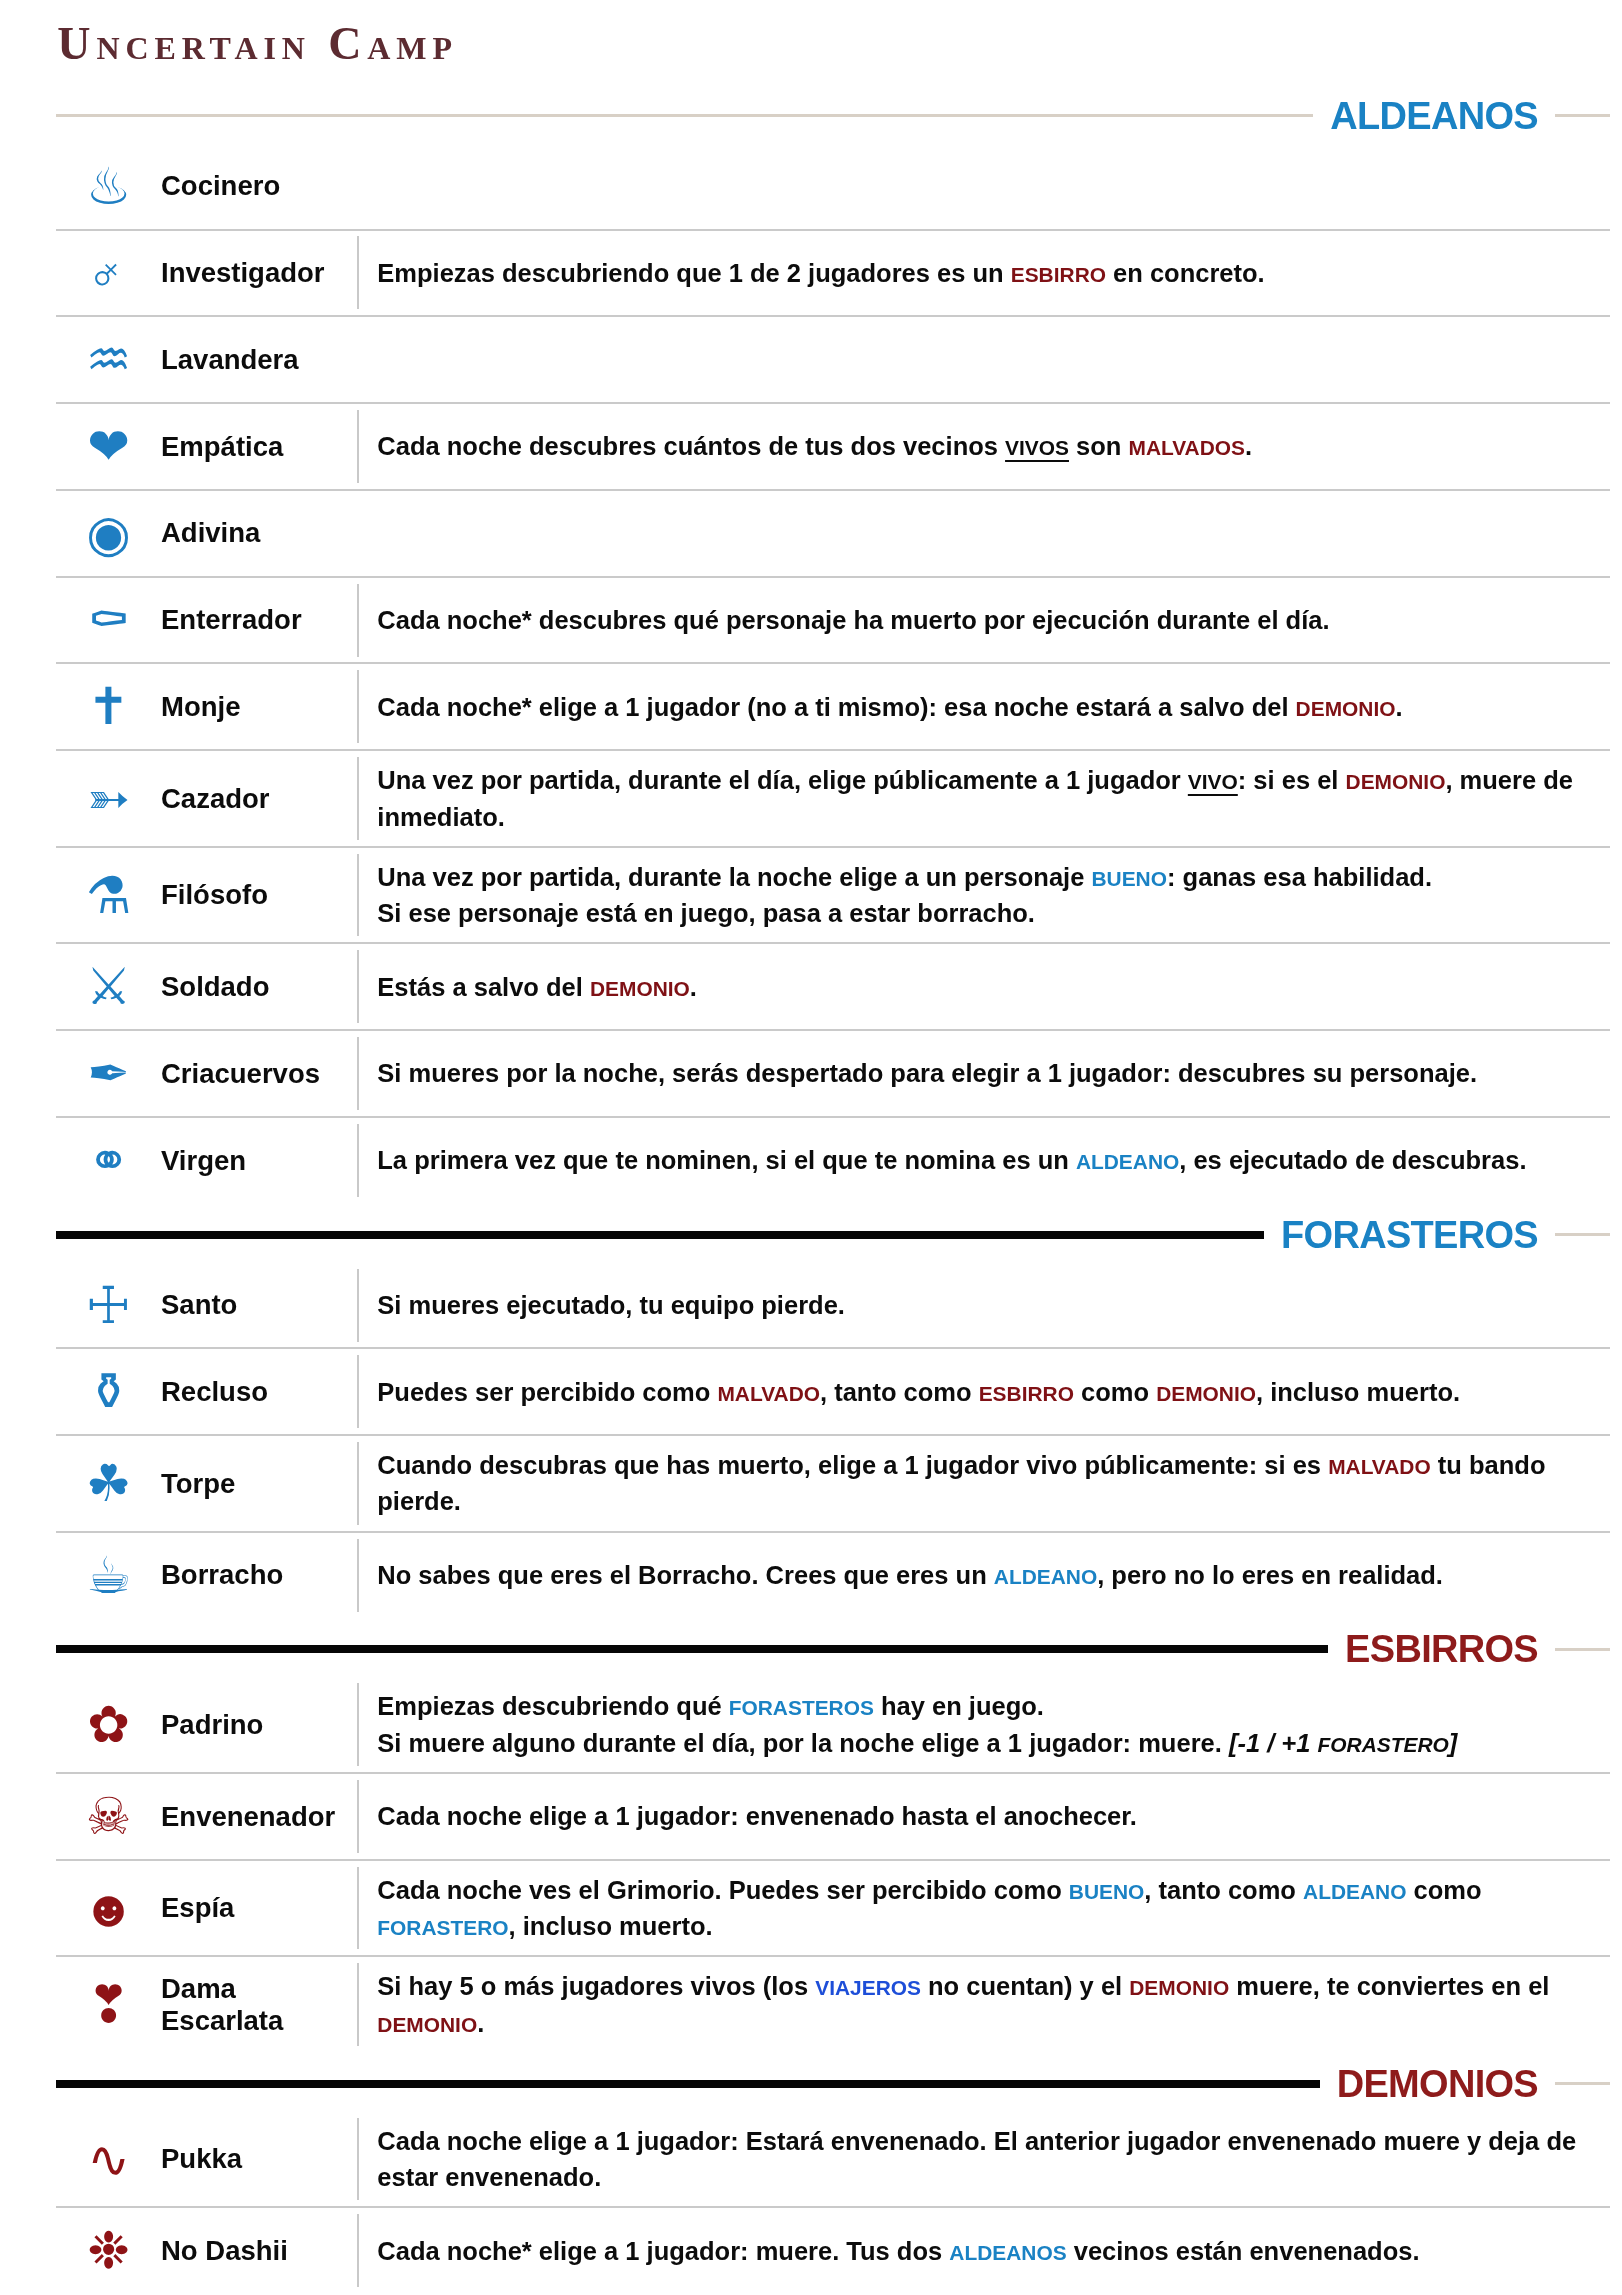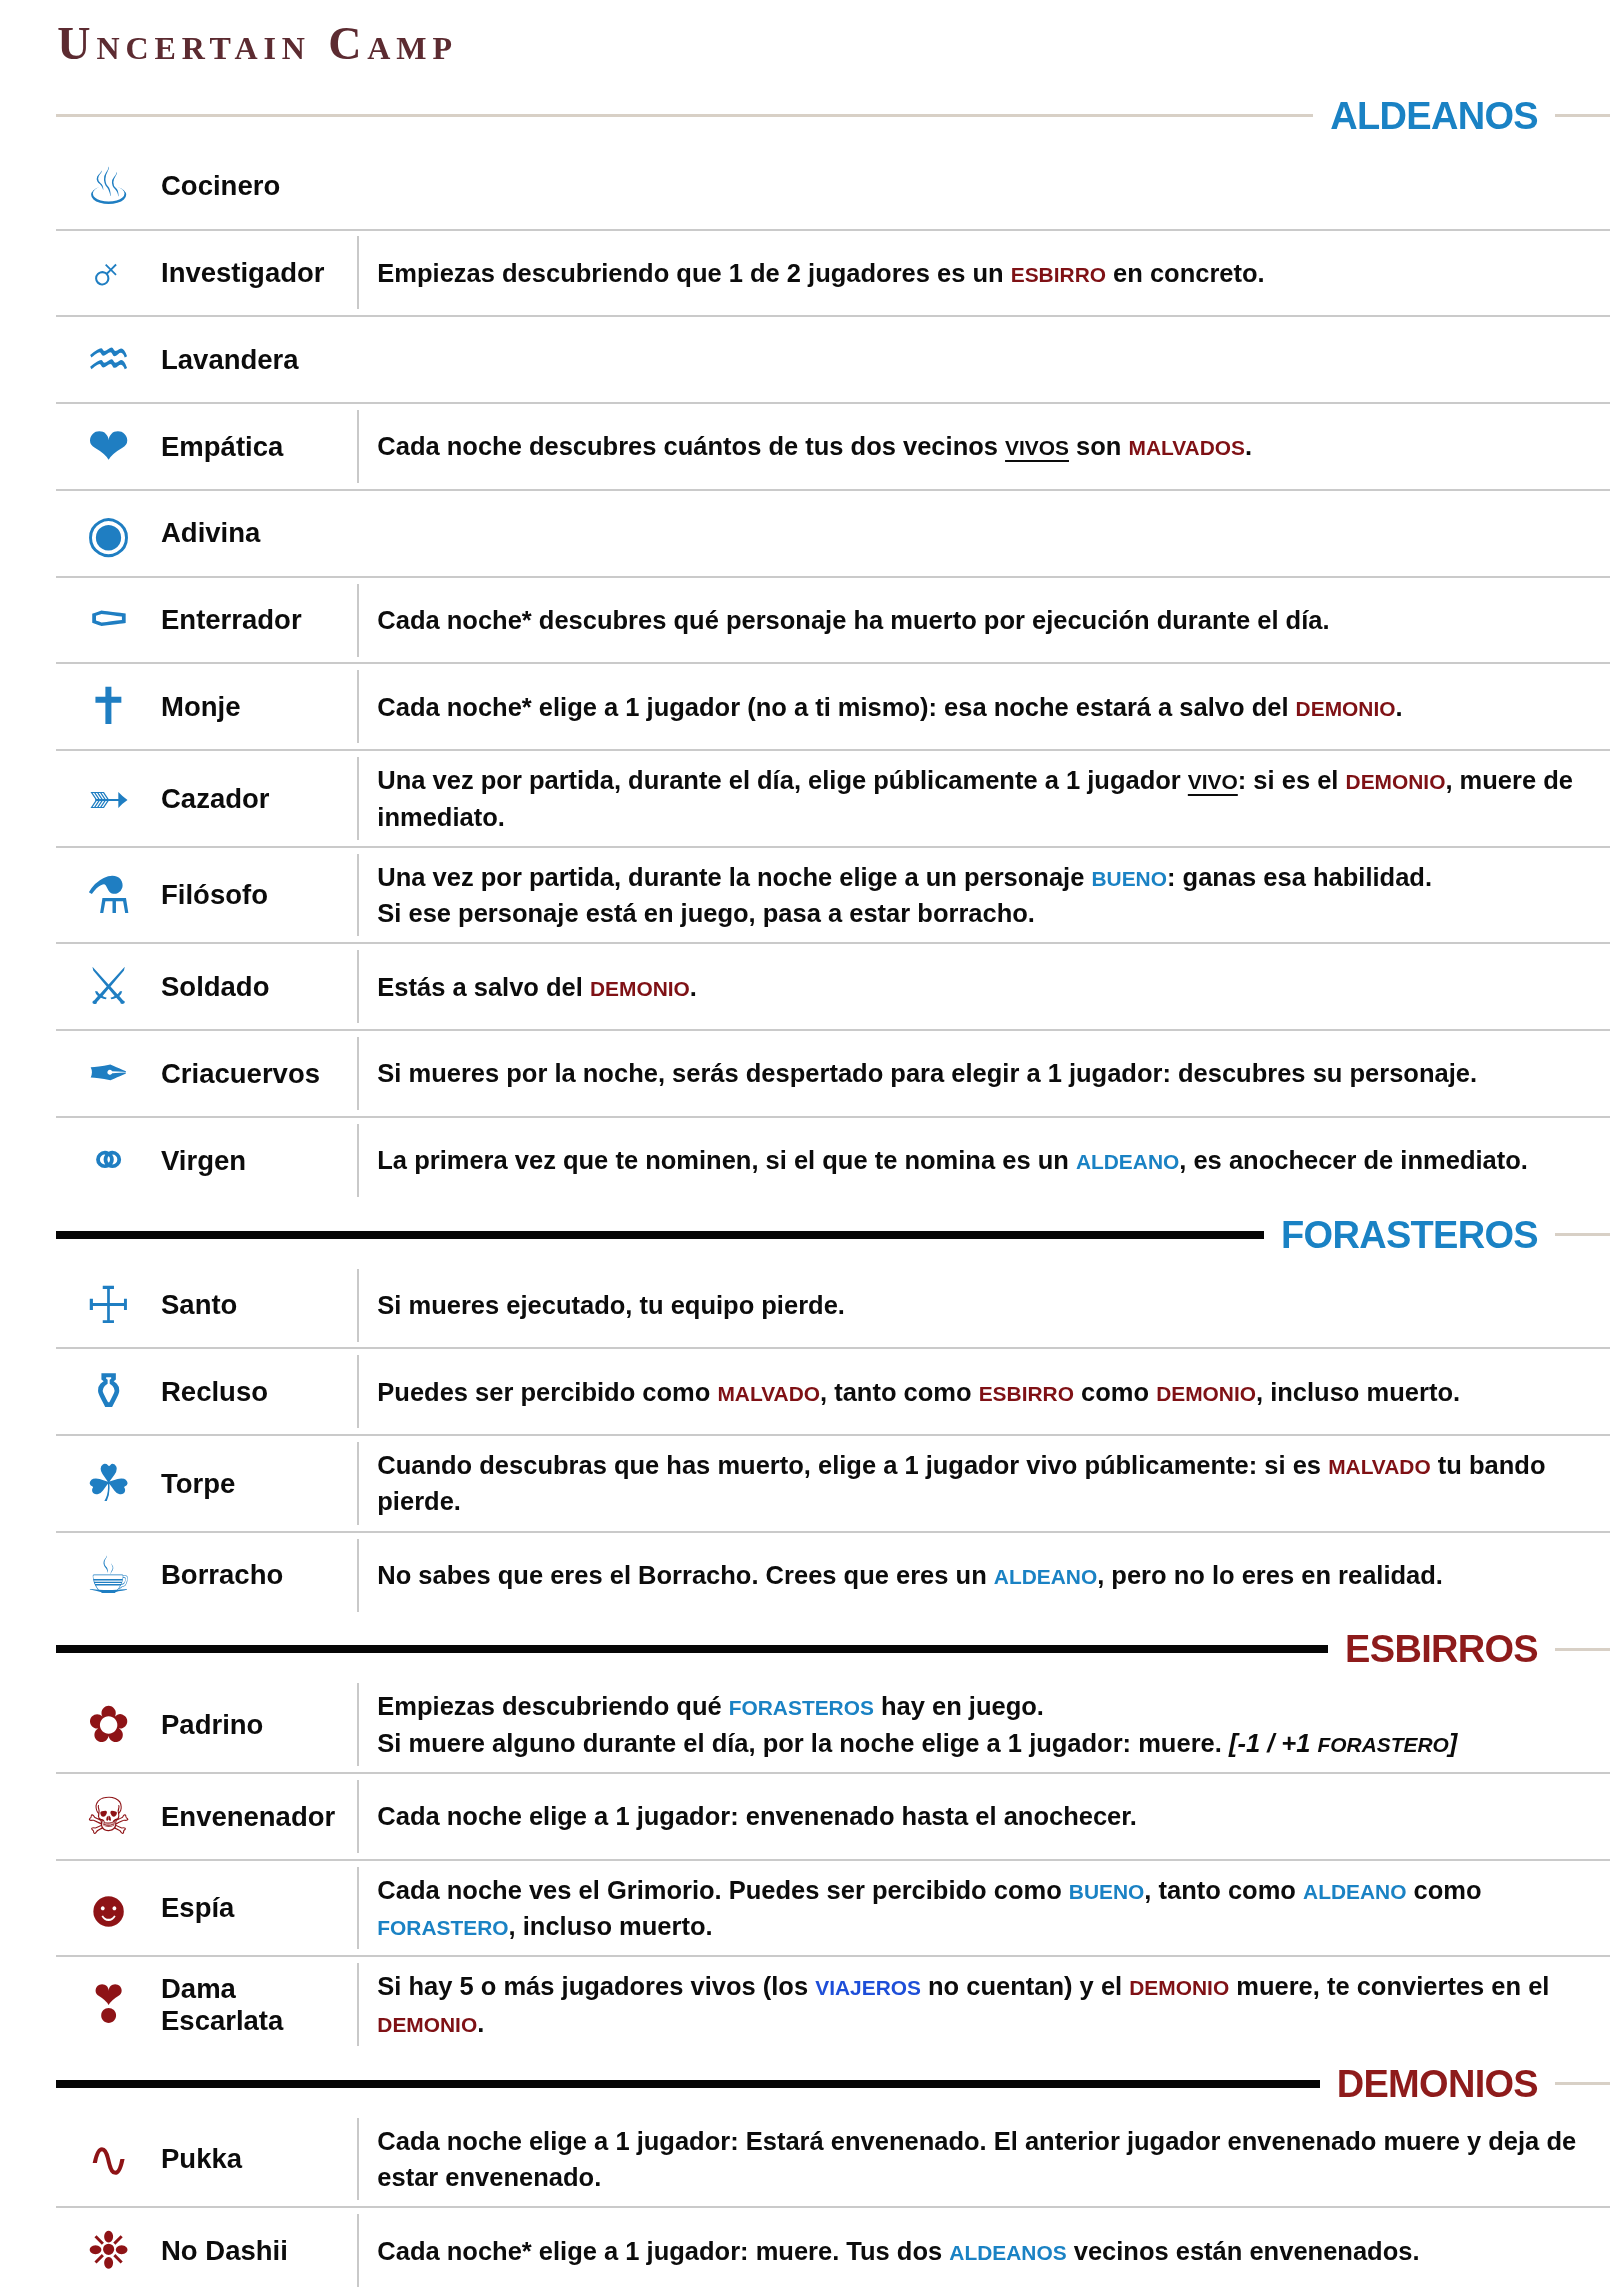--- a/index.html
+++ b/index.html
@@ -185,21 +185,21 @@
           <div class="cell-text">
             <span class="ability-line"><span>Si mueres por la noche, serás despertado para elegir a 1 jugador: descubres su personaje.</span></span>
           </div>
         </div>
         <div class="row">
           <div class="cell-icon">
             <span class="icon-blue">⚭</span>
           </div>
           <div class="cell-name">Virgen</div>
           <div class="cell-text">
-            <span class="ability-line"><span>La primera vez que te nominen, si el que te nomina es un </span><span class="seg-accent seg-blue">ALDEANO</span><span>, es anochecer de inmediato.</span></span>
+            <span class="ability-line"><span>La primera vez que te nominen, si el que te nomina es un </span><span class="seg-accent seg-blue">ALDEANO</span><span>, es ejecutado de descubras.</span></span>
           </div>
         </div>
       </div>
       <div class="band thick">
         <div class="band-line"></div>
         <div class="band-label blue">FORASTEROS</div>
         <div class="band-tail"></div>
       </div>
       <div class="rows">
         <div class="row">

